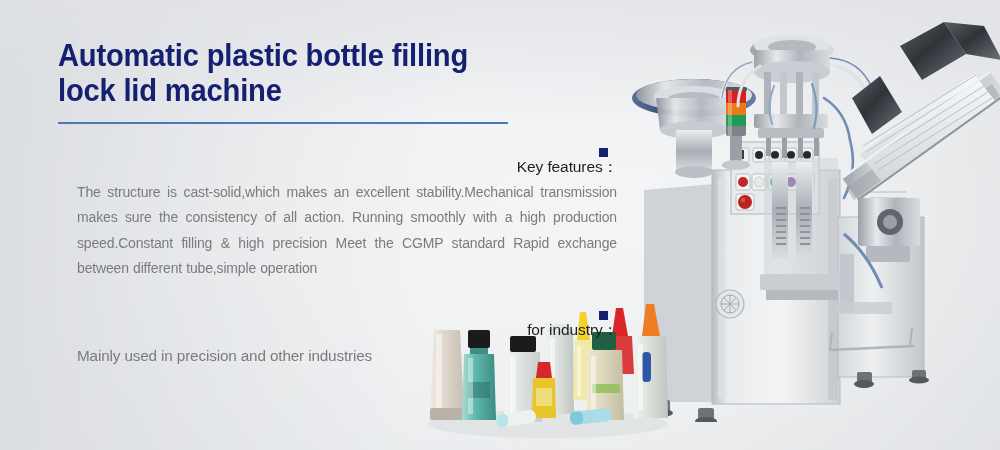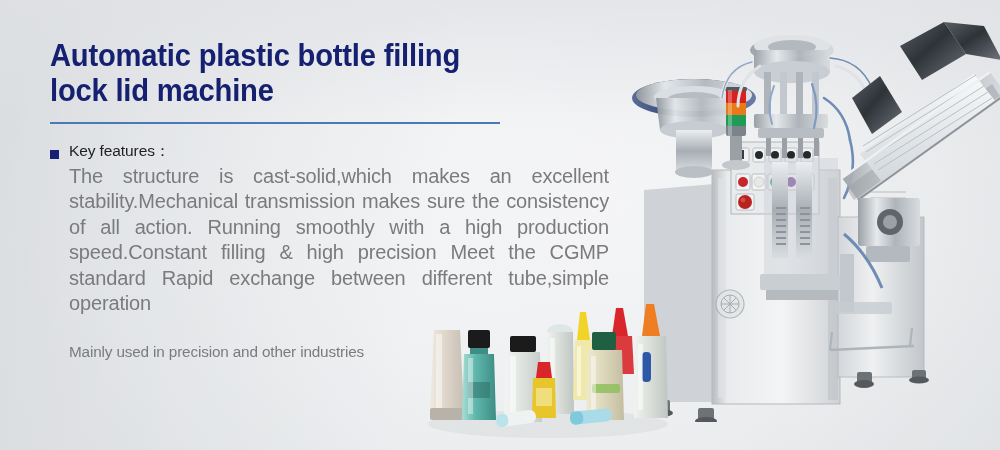--- a/index.html
+++ b/index.html
@@ -22,21 +22,21 @@
     mix-blend-mode:multiply; opacity:.55;
   }
   .bg-topshade {
     position:absolute; left:0; top:0; width:100%; height:120px;
     background:linear-gradient(180deg,#e0e2e6 0%,rgba(224,226,230,0) 100%);
     opacity:.7;
   }
 
   
   .content {
-    position:absolute; left:50px; top:38px; width:560px;
+    position:absolute; left:58px; top:38px; width:560px;
     z-index:6;
   }
   .title {
     color:#152071;
     font-size:31px;
     line-height:35px;
     font-weight:bold;
     letter-spacing:-.2px;
     transform:scaleX(.94);
     transform-origin:left center;
@@ -45,38 +45,38 @@
   .title-line2 { display:block; }
   .rule {
     margin-top:14px;
     width:450px; height:1.6px;
     background:#4a7ab5;
   }
 
   .block { margin-top:17px; }
   .block.second { margin-top:22px; }
 
-  .bullet-row { display:flex; align-items:center; }
+  .bullet-row { display:flex; align-items:flex-end;flex-direction:column; }
   .bullet {
     width:9px; height:9px;
     background:#172173;
     margin-top:7px; margin-right:10px;
     flex:0 0 auto;
   }
   .bullet-label {
     color:#1f1f1f;
     font-size:15.5px;
     line-height:20px;
     letter-spacing:-.1px;
   }
   .body-text {
     margin-left:19px;
     margin-top:3px;
     color:#7b7b7d;
-    font-size:20px;
+    font-size:14px;
     line-height:25.5px;
     letter-spacing:-.15px;
     text-align:justify;
     width:540px;
     word-spacing:.4px;
   }
   .body-text.last-full { text-align-last:left; }
   .sub-text {
     margin-left:19px; margin-top:3px;
     color:#7b7b7d;
@@ -119,20 +119,24 @@
 
     <div class="block">
       <div class="bullet-row">
         <span class="bullet"></span>
         <span class="bullet-label">Key features：</span>
       </div>
       <p class="body-text last-full">The structure is cast-solid,which makes an excellent stability.Mechanical transmission makes sure the consistency of all action. Running smoothly with a high production speed.Constant filling &amp; high precision Meet the CGMP standard Rapid exchange between different tube,simple operation</p>
     </div>
 
     <div class="block second">
+      <div class="bullet-row">
+        <span class="bullet"></span>
+        <span class="bullet-label">for industry：</span>
+      </div>
       <p class="sub-text">Mainly used in precision and other industries</p>
     </div>
 
   </div>
 
   <div class="machine">
     <svg width="392" height="420" viewBox="0 0 392 420">
       <defs>
         <linearGradient id="cab" x1="0" y1="0" x2="1" y2="0">
           <stop offset="0" stop-color="#b9bcc0"></stop>

